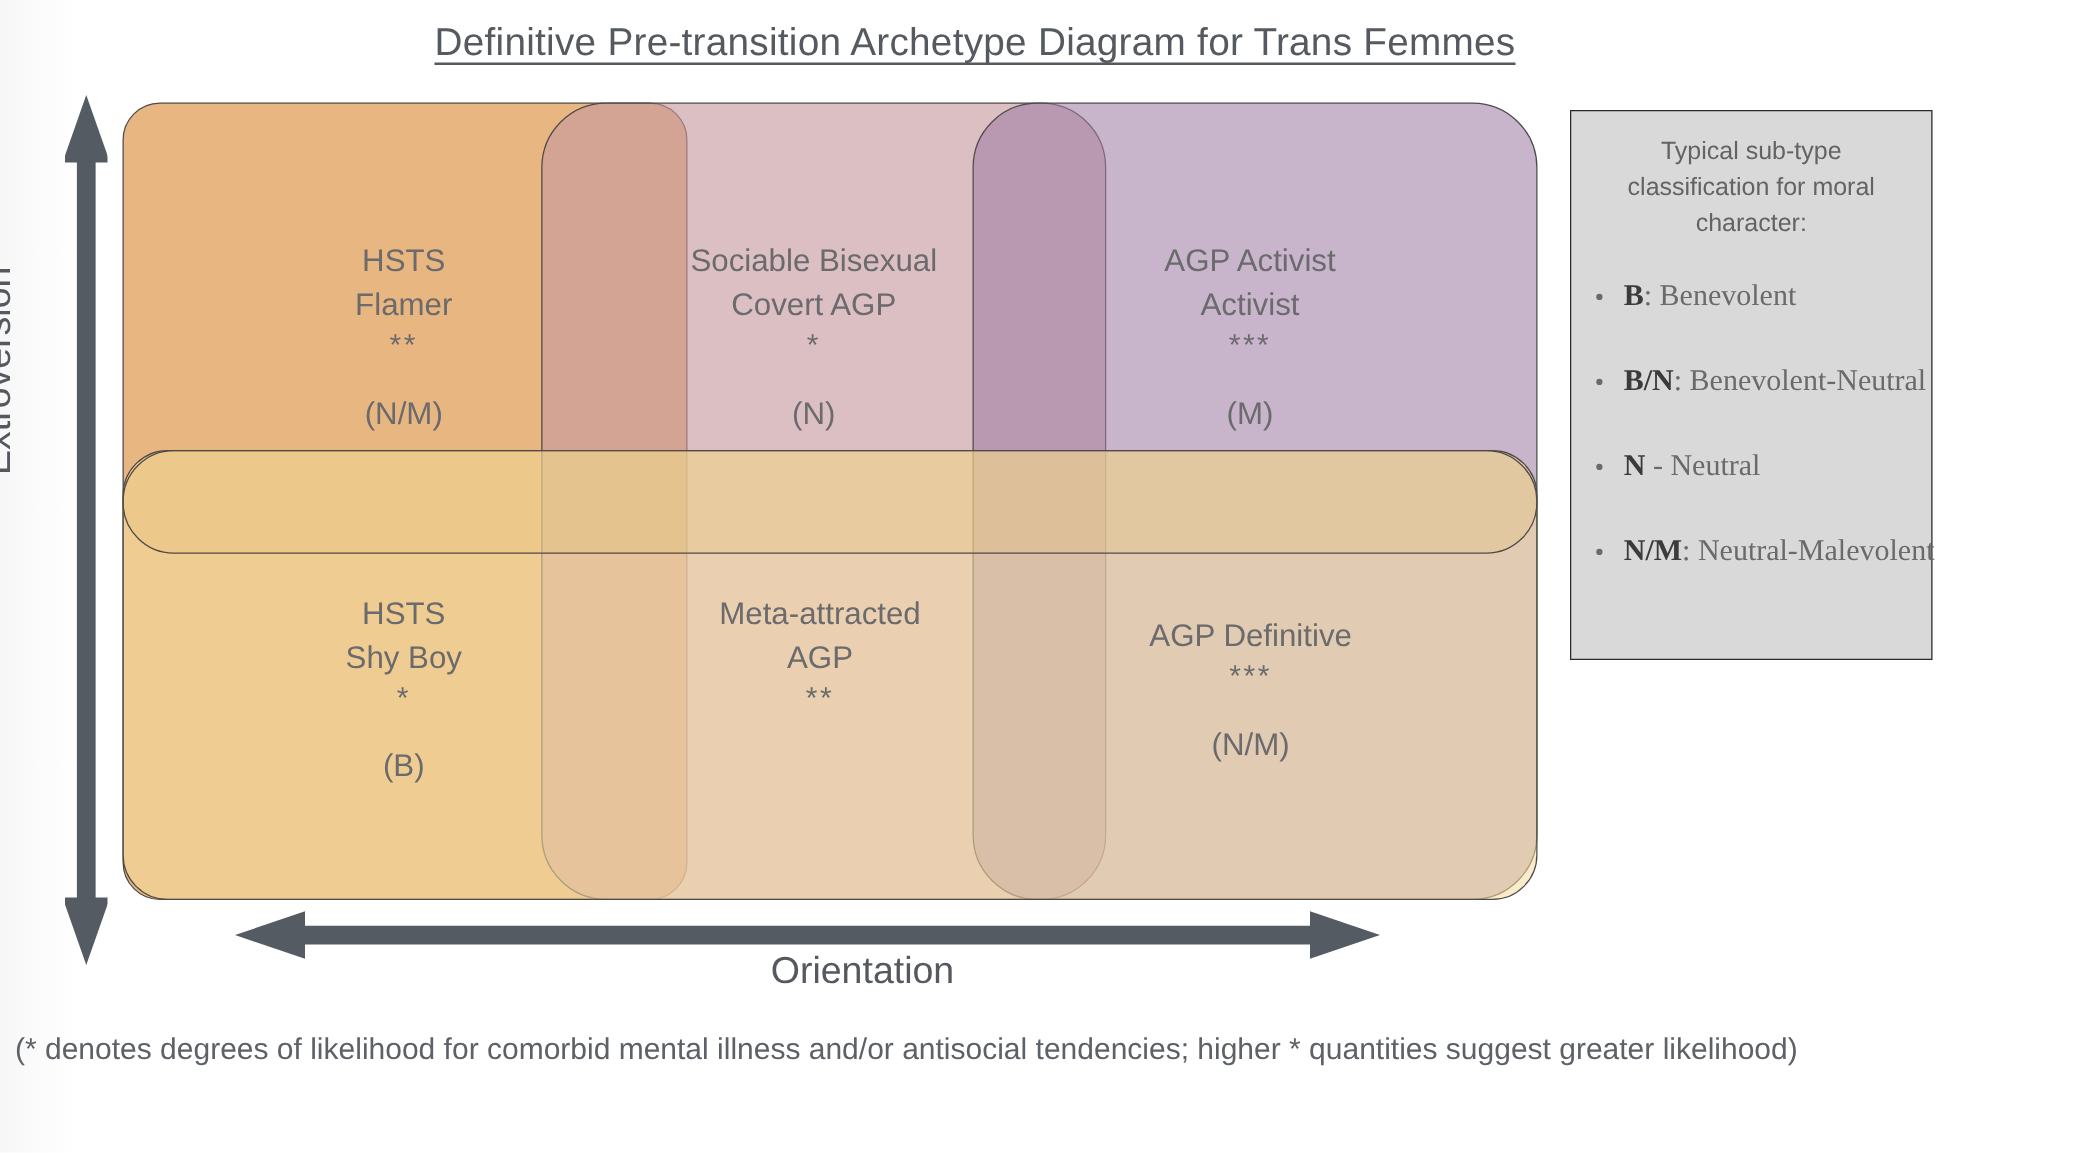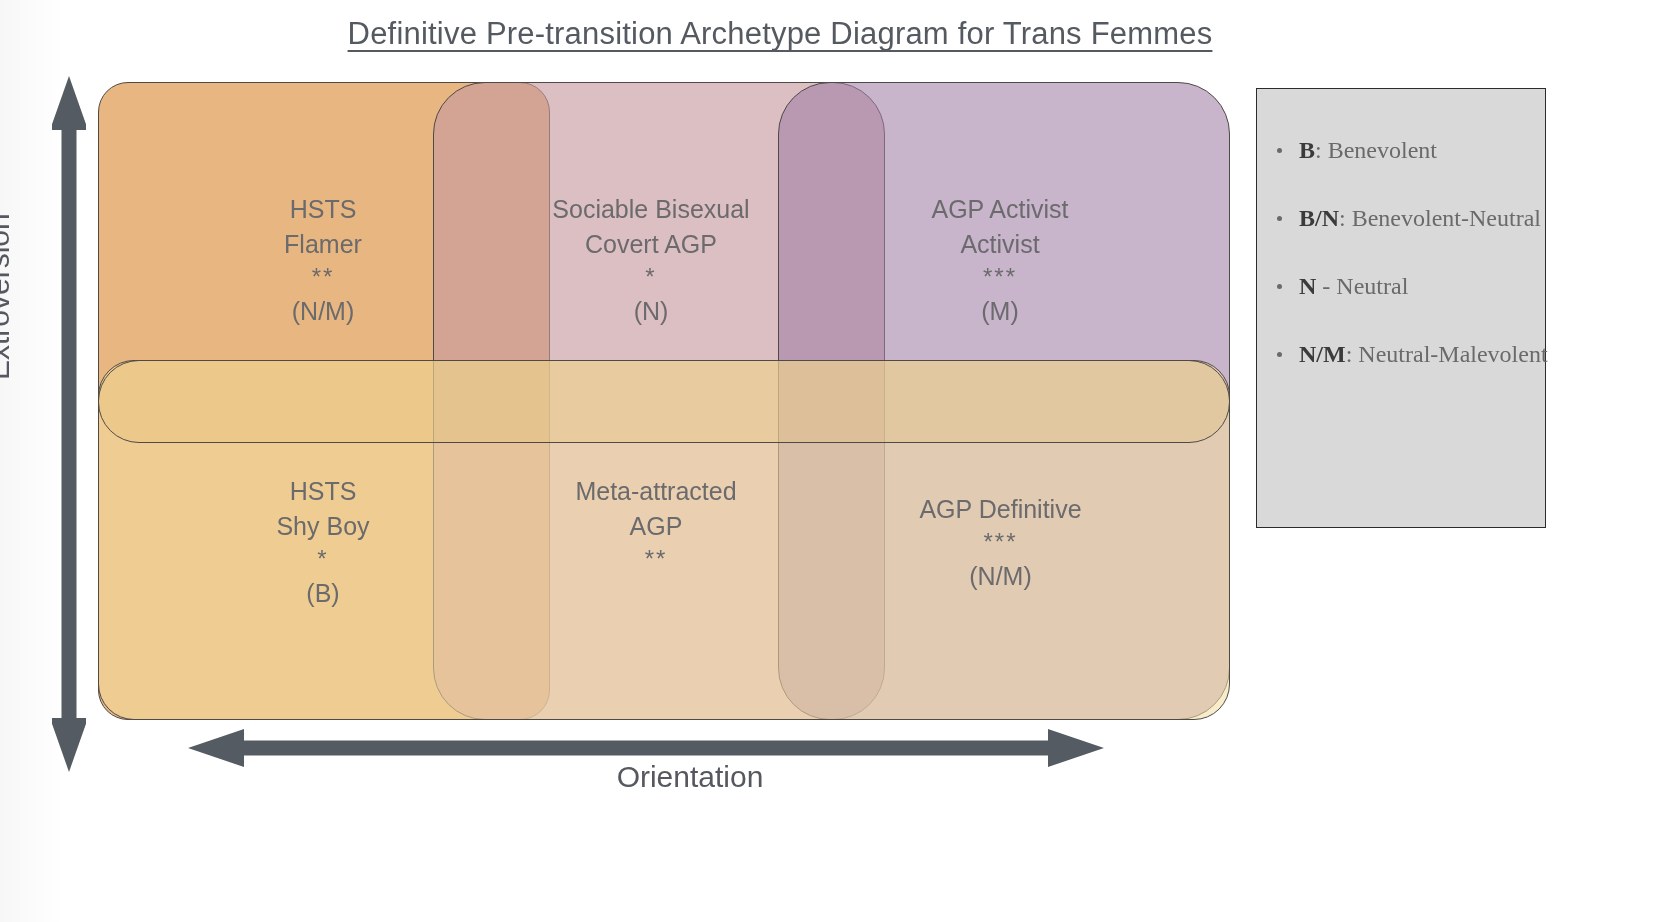--- a/index.html
+++ b/index.html
@@ -79,21 +79,21 @@
     pointer-events: none;
   }
   .cell .stars {
     display: block;
     font-size: 24px;
     line-height: 30px;
     letter-spacing: 2px;
   }
   .cell .code {
     display: block;
-    margin-top: 4px;
+    margin-top: 24px;
     font-size: 25px;
     line-height: 30px;
   }
 
   
   .v-axis { position: absolute; left: 52px; top: 74px; width: 34px; height: 700px; }
   .h-axis { position: absolute; left: 186px; top: 728px; width: 920px; height: 40px; }
   .axis-label-y {
     position: absolute;
     left: -18px;
@@ -240,22 +240,24 @@
   <div class="h-axis">
     <svg width="920" height="40" viewBox="0 0 920 40">
       <line x1="48" y1="20" x2="872" y2="20" stroke="#555b63" stroke-width="15"></line>
       <polygon points="2,20 58,1 58,39" fill="#555b63"></polygon>
       <polygon points="918,20 862,1 862,39" fill="#555b63"></polygon>
     </svg>
   </div>
   <div class="axis-label-x">Orientation</div>
 
   <div id="legend">
+    <div class="lg-title">Typical sub-type classification for moral character:</div>
     <ul>
       <li><b>B</b><span>: </span><span>Benevolent</span></li>
       <li><b>B/N</b><span>: </span><span>Benevolent-Neutral</span></li>
       <li><b>N</b><span> - </span><span>Neutral</span></li>
       <li><b>N/M</b><span>: </span><span>Neutral-Malevolent</span></li>
     </ul>
   </div>
 
+  <div class="footnote">(* denotes degrees of likelihood for comorbid mental illness and/or antisocial tendencies; higher * quantities suggest greater likelihood)</div>
 
 </div>
 
 </body></html>

